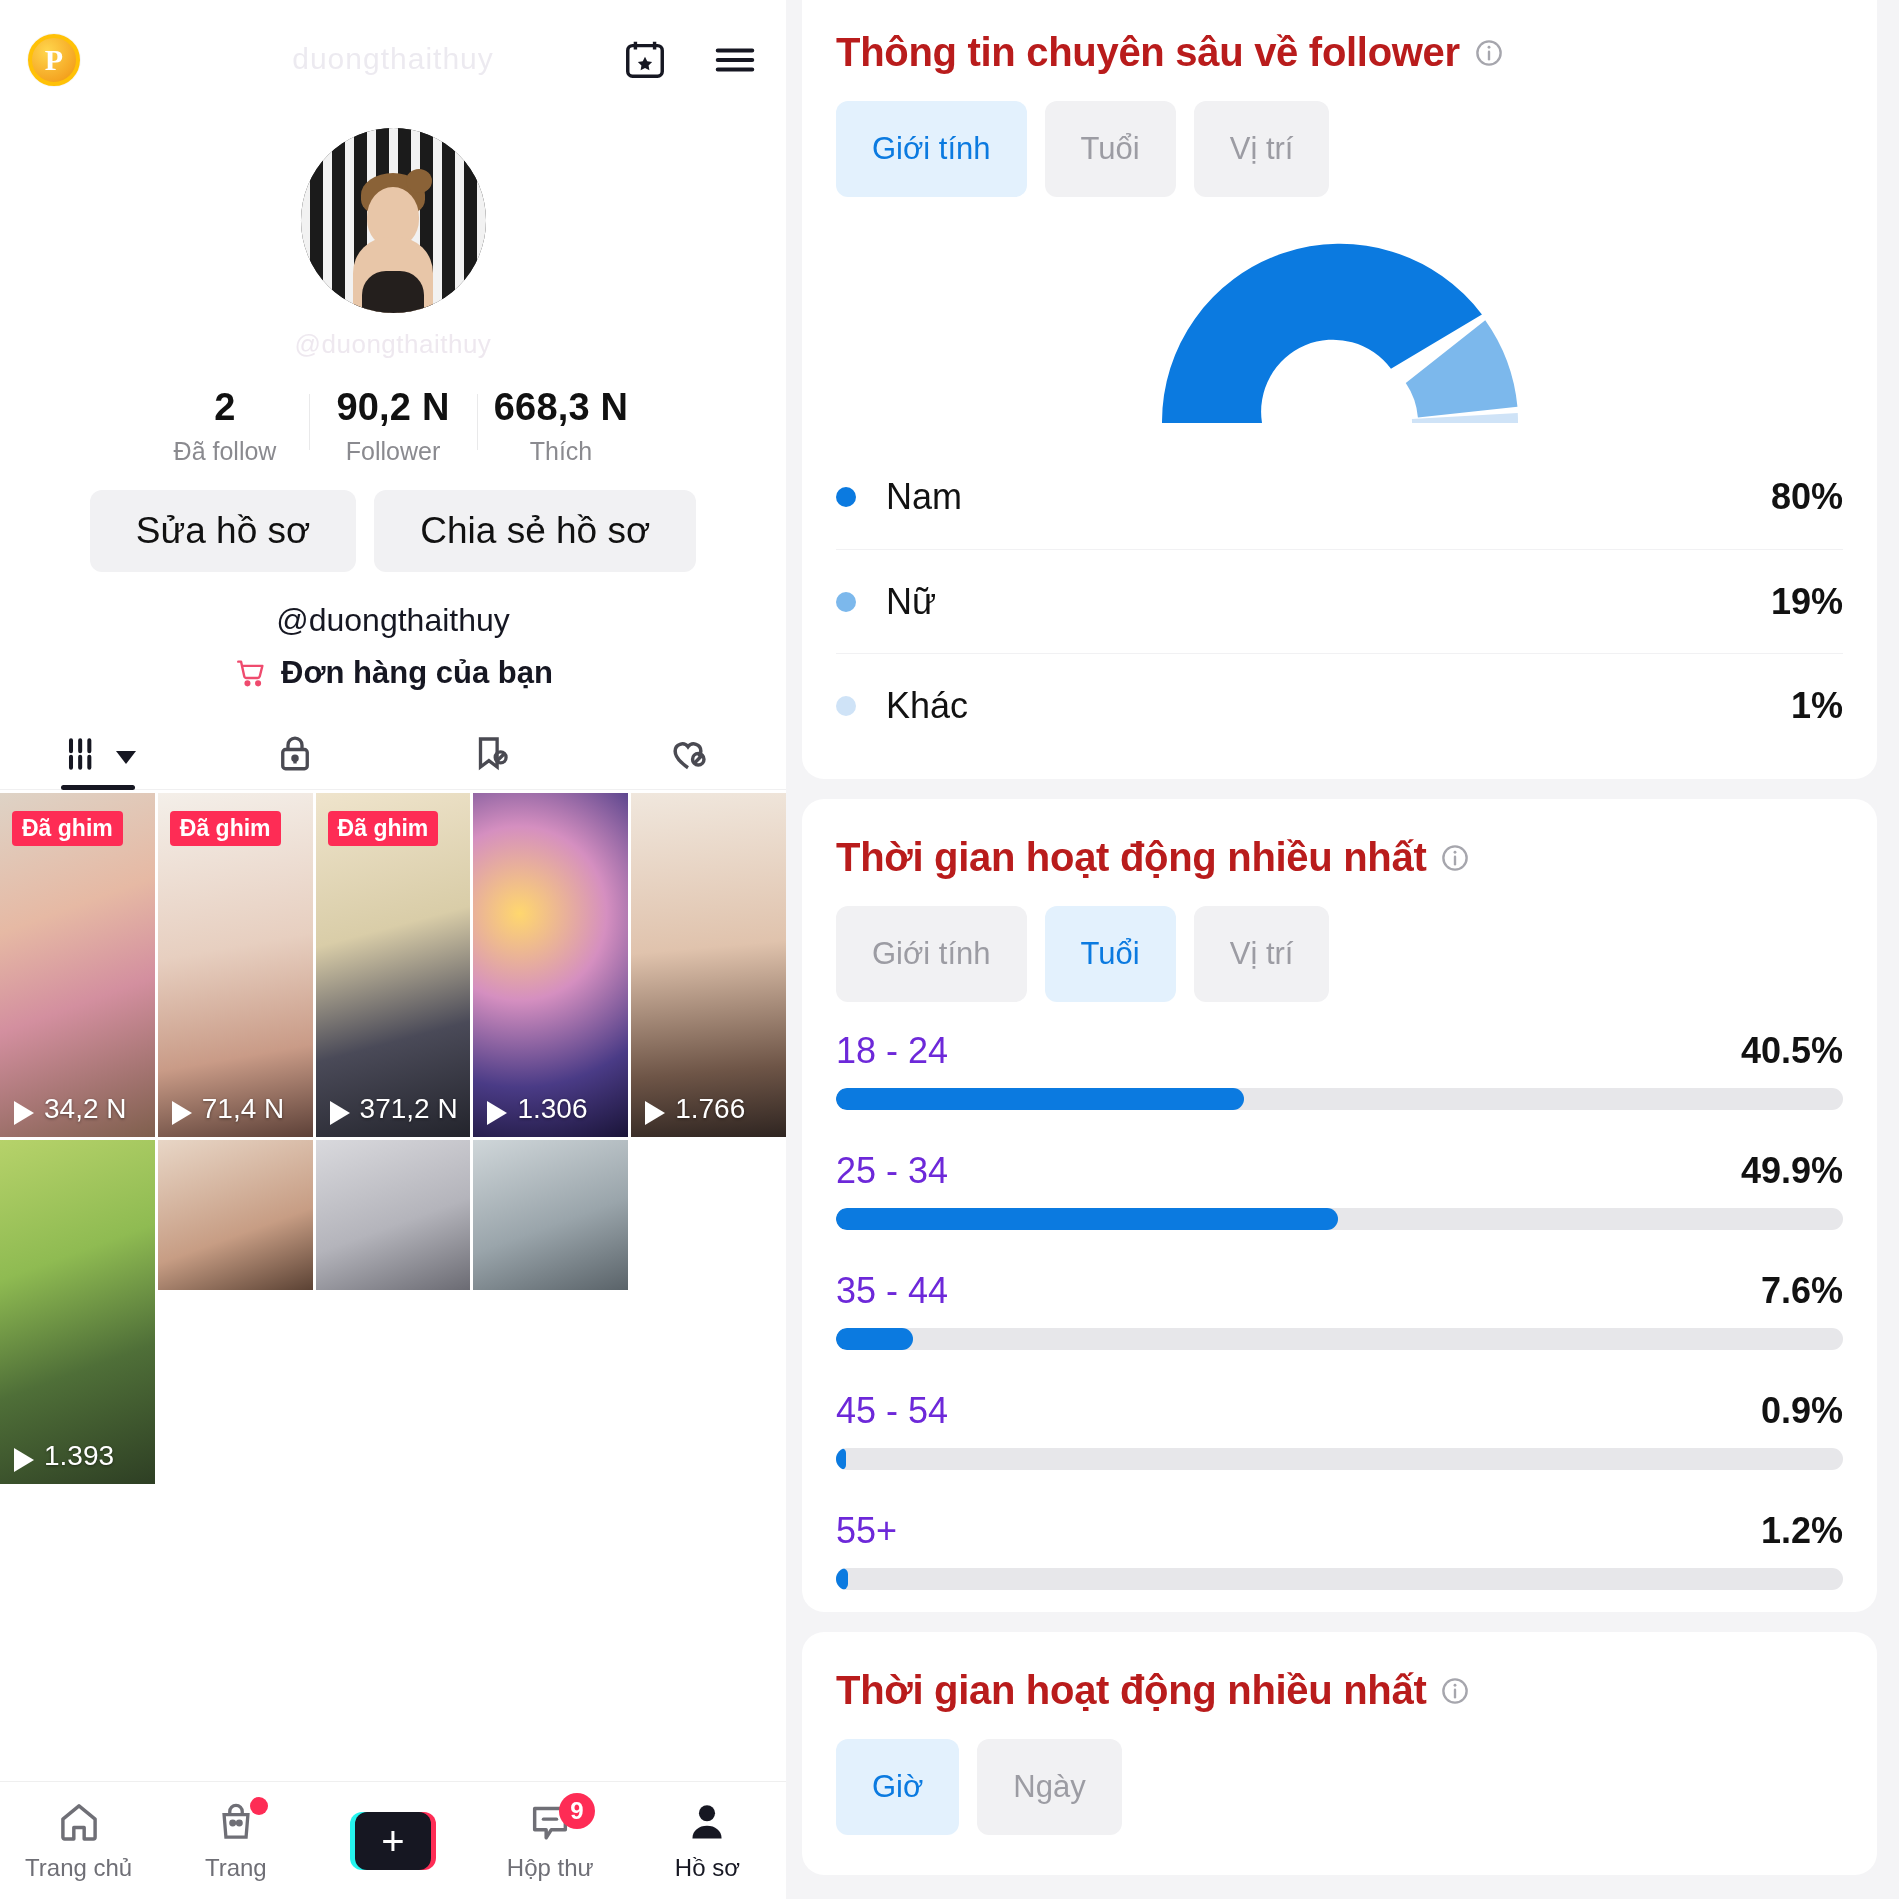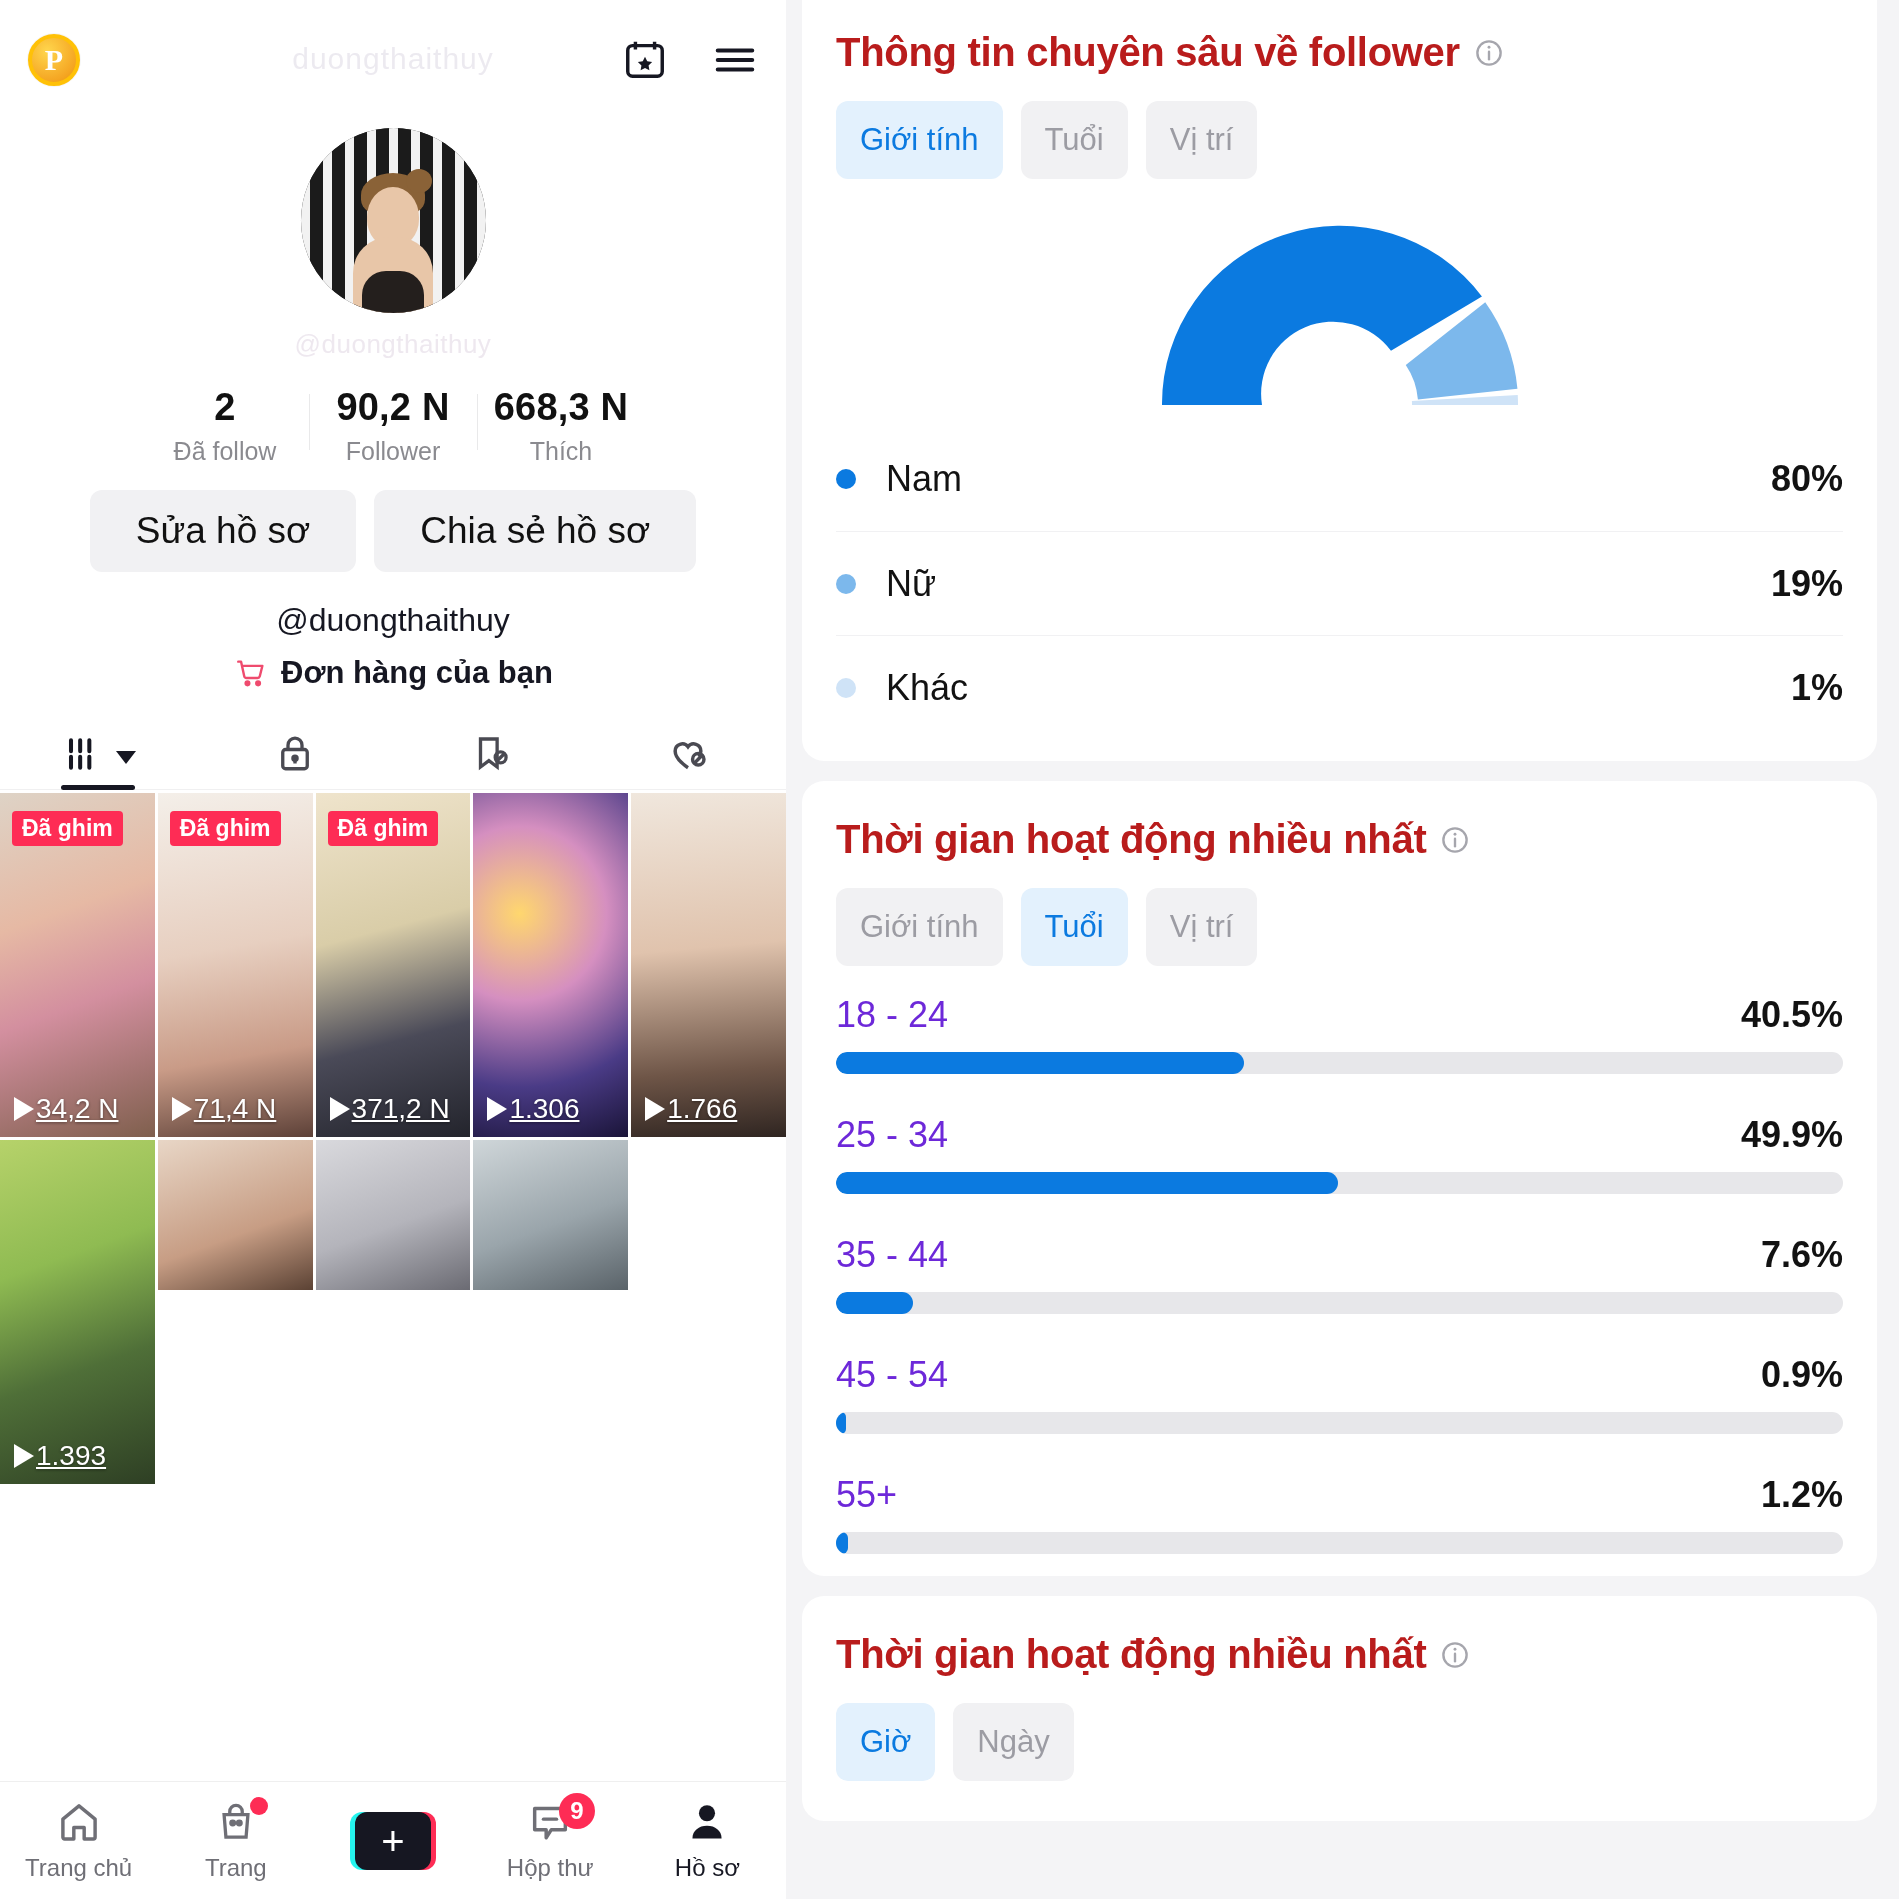--- a/index.html
+++ b/index.html
@@ -98,21 +98,21 @@
   .caret { width:0;height:0;border-left:10px solid transparent;border-right:10px solid transparent;border-top:13px solid #161722; margin-left:12px; margin-top:8px;}
 
   .grid { display:grid; grid-template-columns: repeat(5,1fr); gap:3px; margin-top:3px; }
   .cell { position:relative; height:344px; overflow:hidden; background:#cdcdcd; }
   .cell.short { height:150px; }
   .pin {
     position:absolute; top:18px; left:12px;
     background:#fe2c55; color:#fff; font-size:23px; font-weight:600;
     padding:4px 10px; border-radius:4px;
   }
-  .views { position:absolute; left:14px; bottom:12px; display:flex; align-items:center; gap:2px; color:#fff; font-size:28px; font-weight:500; text-shadow:0 1px 3px rgba(0,0,0,.45);text-decoration:underline; }
+  .views { position:absolute; left:14px; bottom:12px; display:flex; align-items:flex-end; gap:10px; color:#fff; font-size:28px; font-weight:500; text-shadow:0 1px 3px rgba(0,0,0,.45); }
   .playtri { width:0;height:0;border-left:20px solid #fff;border-top:12px solid transparent;border-bottom:12px solid transparent; }
 
   
   .t1 { background: linear-gradient(160deg,#ded3c6 0%,#e6b9a4 35%,#d38f9f 60%,#7f5f4d 100%); }
   .t2 { background: linear-gradient(170deg,#f4efe9 0%,#e7cfc0 45%,#c99b87 75%,#5d4138 100%); }
   .t3 { background: linear-gradient(165deg,#efe4cc 0%,#d9cda8 40%,#4a4a58 70%,#23242c 100%); }
   .t4 { background: radial-gradient(circle at 30% 35%,#ffd76e 0%,#d58fc0 35%,#4a3b86 70%,#1a1438 100%); }
   .t5 { background: linear-gradient(175deg,#f0e7dd 0%,#e0c3ad 45%,#6e5547 80%,#2f2521 100%); }
   .t6 { background: linear-gradient(160deg,#b6d26a 0%,#8fbb52 35%,#4f6f38 65%,#2e3f24 100%); }
   .t7 { background: linear-gradient(160deg,#e8d6c6 0%,#c79d84 60%,#5b4234 100%); }
@@ -148,21 +148,21 @@
     background:#fff; border-radius:22px; margin: 0 22px 20px 0;
     padding: 36px 34px 22px 34px;
   }
   .card.first { margin-top: 0; border-radius: 0 0 22px 22px; padding-top: 30px;}
   .cardhead { display:flex; align-items:center; gap:14px; }
   .cardtitle { font-size:40px; font-weight:700; color:#b91c1c; letter-spacing:-.3px; }
   .infoico { width:30px; height:30px; flex:0 0 30px; }
 
   .segs { display:flex; gap:18px; margin-top:26px; }
   .seg {
-    border:none; border-radius:12px; height:78px; padding:0 24px;
+    border:none; border-radius:12px; height:96px; padding:0 36px;
     background:#f1f1f3; color:#9c9ca3; font-size:31px; font-family:inherit; cursor:pointer;
   }
   .seg.on { background:#e3f1fd; color:#0b7ae0; }
 
   .gauge-wrap { display:flex; justify-content:center; margin-top:26px; margin-bottom:6px; }
   .legend { margin-top:14px; }
   .legrow {
     display:flex; align-items:center; height:104px;
     border-top:1px solid #f1f1f3;
   }

